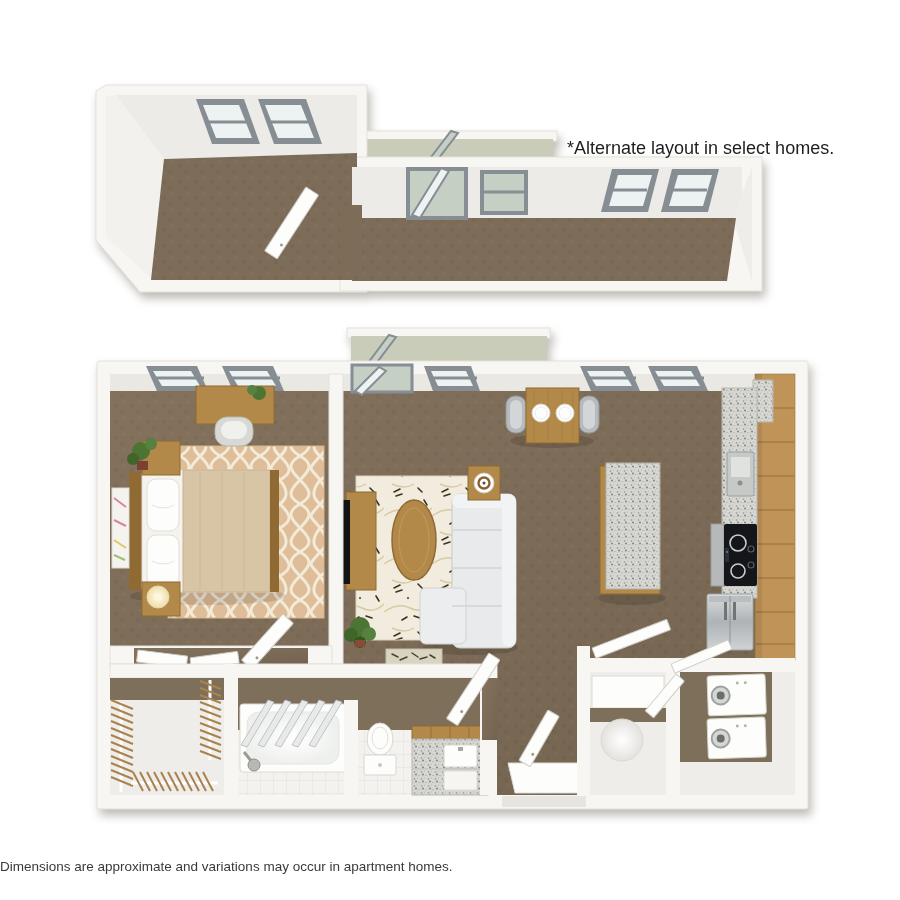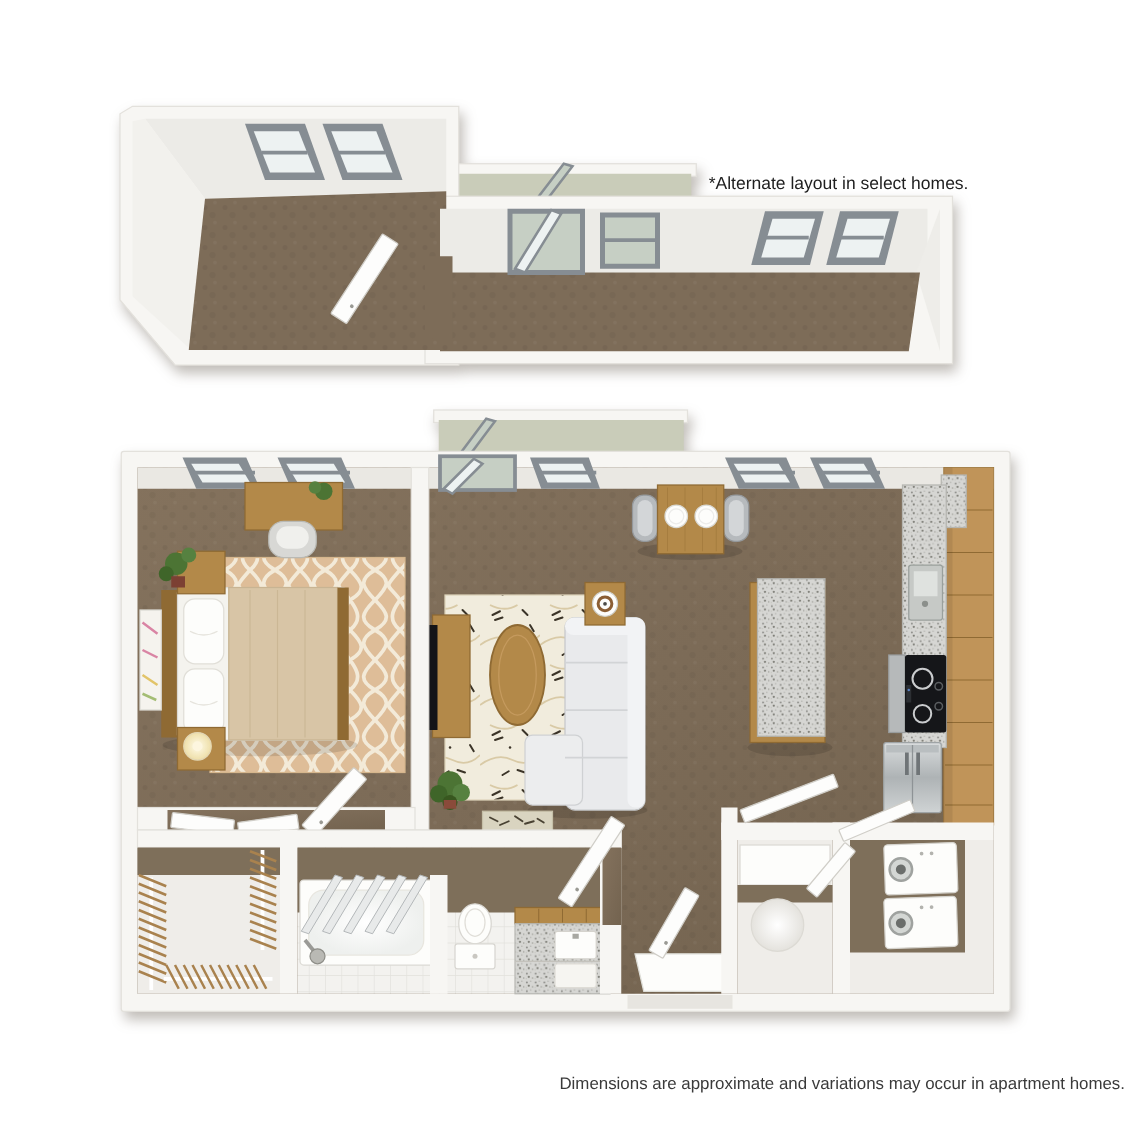--- a/index.html
+++ b/index.html
@@ -1,19 +1,19 @@
 <!DOCTYPE html>
 <html style="--background: #ffffff; --wall: #f7f6f3; --wall-face: #eae8e3; --balcony: #c9ccb9; --window-frame: #868d93; --glass: #edf2f2; --glass-green: #c6cfc4; --carpet: #7d6c58; --wood: #b38949; --wood-dark: #8f6a33; --wood-light: #c09459; --door: #fdfdfc; --brown-wall: #7e6f5a; --light-floor: #efede9; --sofa: #e9eaec; --granite: #d6d6d3; --rug-tan: #debd98; --rug-pattern: #f3ead8; --rug-living: #f1ecdd; --leaf: #3b3428; --plant: #4c7434; --tv: #141417; --blanket: #d8c5a6;"><head>
 <meta charset="utf-8">
 <style>
   html,body{margin:0;padding:0;background:#fff;}
   .page{position:relative;width:900px;height:900px;background:var(--background,#fff);
         font-family:"Liberation Sans", sans-serif;overflow:hidden;}
-  .note{position:absolute;left:567px;top:138px;font-size:14px;color:#1e1e1e;white-space:nowrap;}
-  .disclaimer{position:absolute;left:0;top:859px;width:100%;text-align:right;
+  .note{position:absolute;left:567px;top:138px;font-size:18px;color:#1e1e1e;white-space:nowrap;}
+  .disclaimer{position:absolute;left:0;top:859px;width:100%;text-align:left;
               font-size:13.5px;color:#3a3a3a;}
   svg.plan{position:absolute;left:0;top:0;}
   .plan-shadow{filter:drop-shadow(3px 6px 5px rgba(95,86,72,0.40));}
   .f-wall{fill:var(--wall)}      .f-wallface{fill:var(--wall-face)}
   .f-balcony{fill:var(--balcony)}.f-frame{fill:var(--window-frame)}
   .s-frame{stroke:var(--window-frame)}
   .f-glass{fill:var(--glass)}    .f-glassgreen{fill:var(--glass-green)}
   .f-carpet{fill:var(--carpet)}  .f-wood{fill:var(--wood)}
   .f-wooddark{fill:var(--wood-dark)} .f-woodlight{fill:var(--wood-light)}
   .f-white{fill:#fdfdfb}

